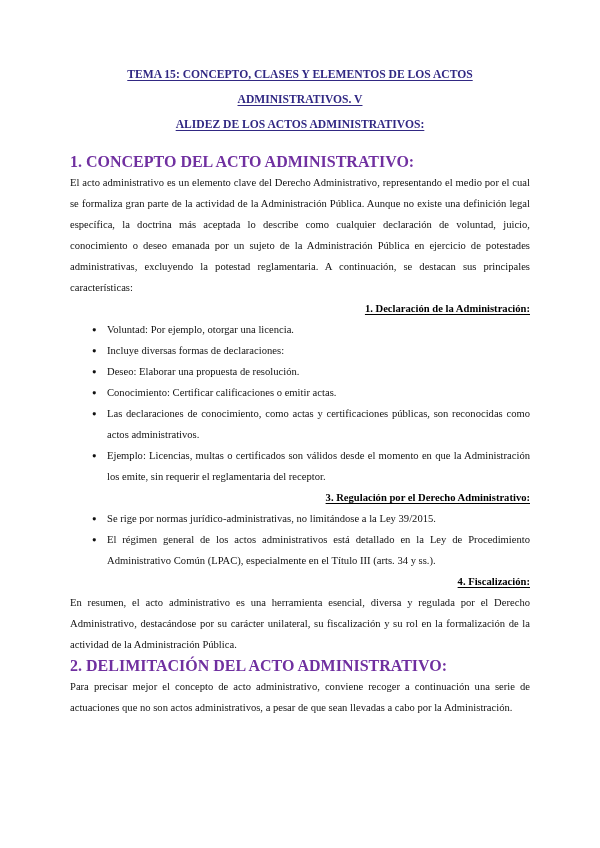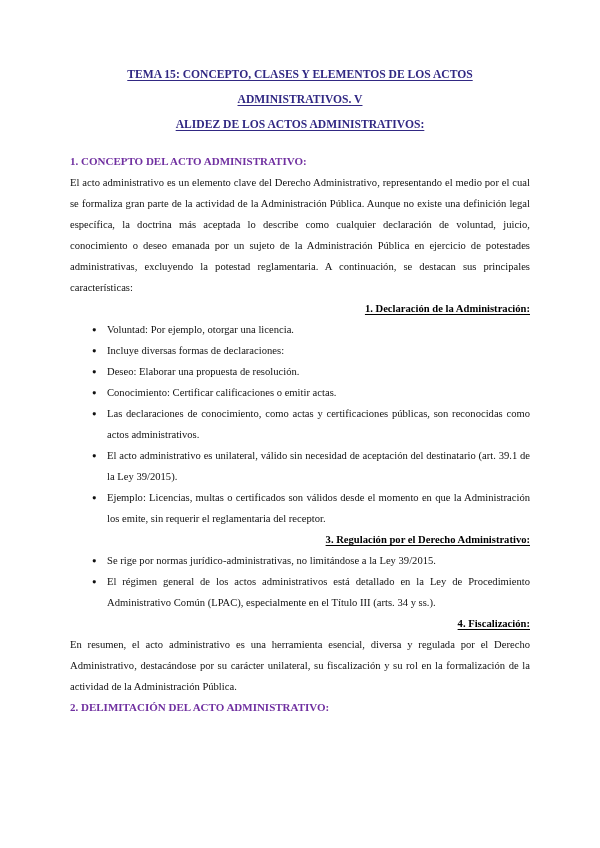--- a/index.html
+++ b/index.html
@@ -27,21 +27,21 @@
     color: #312883;
     line-height: 25px;
   }
   .title-line {
     display: block;
     text-decoration: underline;
     text-underline-offset: 2px;
   }
   .sec-heading {
     margin: 0;
-    font-size: 11px;
+    font-size: 16px;
     font-weight: bold;
     color: #7030A0;
     line-height: 21px;
   }
   .para {
     margin: 0;
     text-align: justify;
   }
   .sub-heading {
     margin: 0;
@@ -93,30 +93,30 @@
   <h3 class="sub-heading">1. Declaración de la Administración:</h3>
   <ul class="bullets">
     <li>Voluntad: Por ejemplo, otorgar una licencia.</li>
     <li>Incluye diversas formas de declaraciones:</li>
     <li>Deseo: Elaborar una propuesta de resolución.</li>
     <li>Conocimiento: Certificar calificaciones o emitir actas.</li>
     <li>Las declaraciones de conocimiento, como actas y certificaciones públicas, son reconocidas como actos administrativos.</li>
   </ul>
 
   <ul class="bullets">
-    <li>El acto administrativo es unilateral, válido sin necesidad de aceptación del destinatario (art. 39.1 de la Ley 39/2015).</li>
     <li>Ejemplo: Licencias, multas o certificados son válidos desde el momento en que la Administración los emite, sin requerir el reglamentaria del receptor.</li>
   </ul>
 
   <h3 class="sub-heading">3. Regulación por el Derecho Administrativo:</h3>
   <ul class="bullets">
     <li>Se rige por normas jurídico-administrativas, no limitándose a la Ley 39/2015.</li>
     <li>El régimen general de los actos administrativos está detallado en la Ley de Procedimiento Administrativo Común (LPAC), especialmente en el Título III (arts. 34 y ss.).</li>
   </ul>
 
   <h3 class="sub-heading">4. Fiscalización:</h3>
 
   <p class="para">En resumen, el acto administrativo es una herramienta esencial, diversa y regulada por el Derecho Administrativo, destacándose por su carácter unilateral, su fiscalización y su rol en la formalización de la actividad de la Administración Pública.</p>
 
   <h2 class="sec-heading">2. DELIMITACIÓN DEL ACTO ADMINISTRATIVO:</h2>
 
+  <p class="para">Para precisar mejor el concepto de acto administrativo, conviene recoger a continuación una serie de actuaciones que no son actos administrativos, a pesar de que sean llevadas a cabo por la Administración.</p>
 
 </div>
 
 </body></html>

